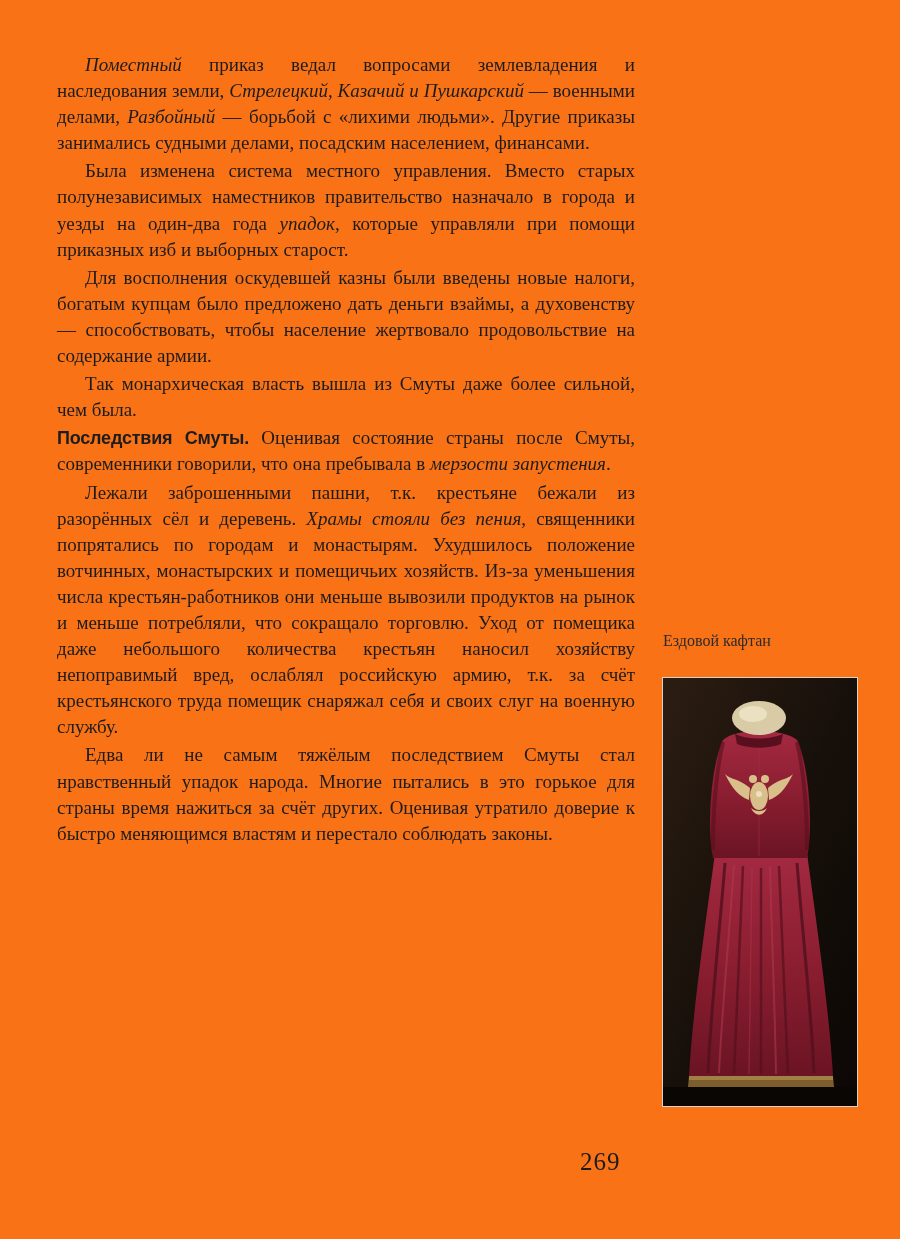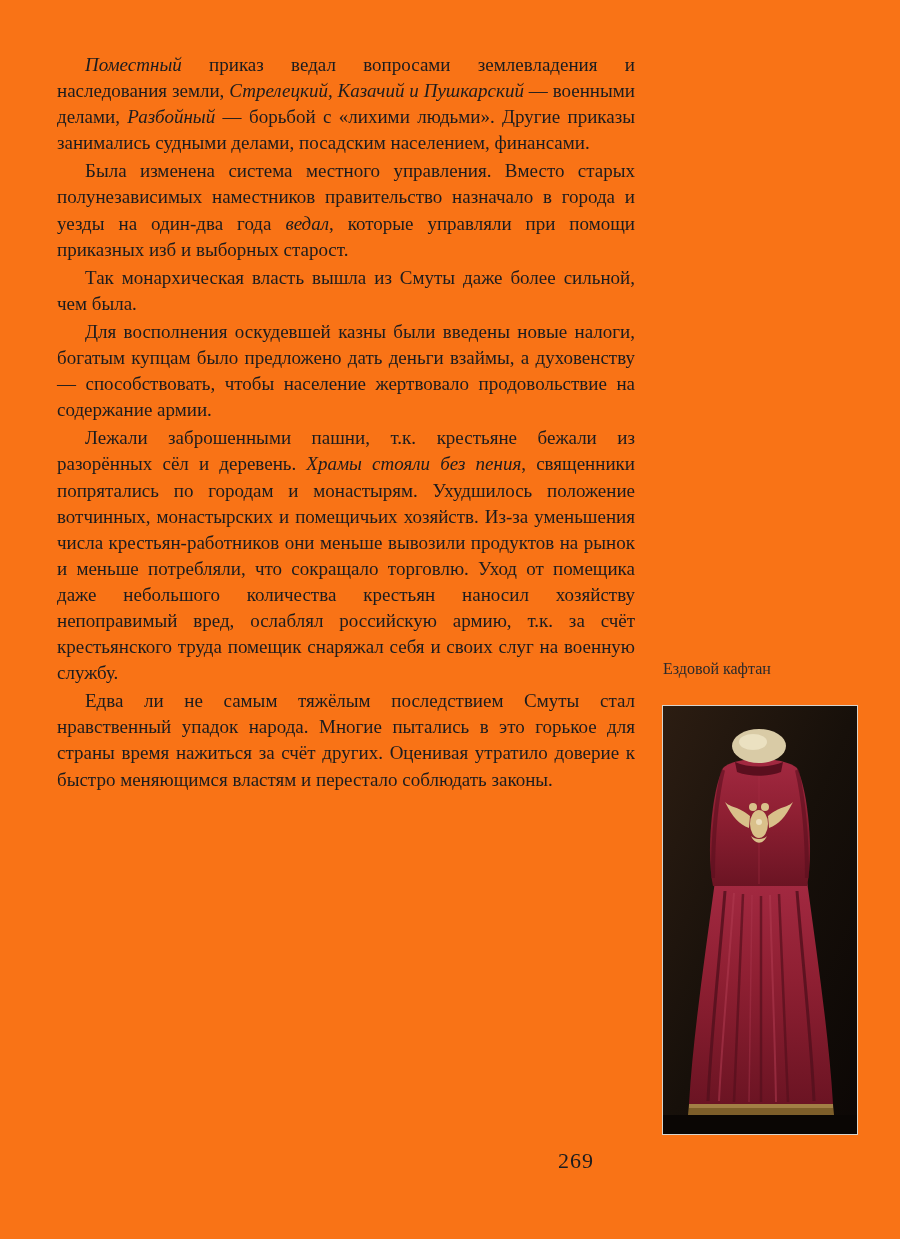--- a/index.html
+++ b/index.html
@@ -31,56 +31,57 @@
   }
   .para.indent {
     text-indent: 28px;
   }
   .run-normal { font-style: normal; font-weight: normal; }
   .run-italic { font-style: italic; }
   .run-bold   { font-weight: bold; font-family: "Liberation Sans", "DejaVu Sans", sans-serif; font-size: 18px; letter-spacing: -0.2px; }
   .figure {
     position: absolute;
     left: 663px;
-    top: 660px;
+    top: 632px;
     width: 194px;
   }
   .figure-caption {
     font-size: 16px;
     color: #2a2a2c;
     margin-bottom: 28px;
     text-align: left;
     white-space: nowrap;
   }
   .figure-image {
     width: 194px;
     height: 428px;
     display: block;
     box-shadow: 0 0 0 1px #d8d4cc;
   }
   .figure-image svg { display: block; }
   .page-number {
     position: absolute;
-    left: 558px;
+    left: 580px;
     top: 1148px;
-    font-size: 22px;
+    font-size: 25px;
     color: #1c1c1e;
     letter-spacing: 1px;
   }
 </style>
 </head>
 <body>
 
 <div class="page">
 
   <div class="text-column">
       <p class="para indent"><span class="run-italic">Поместный</span><span class="run-normal"> приказ ведал вопросами землевладения и наследования земли, </span><span class="run-italic">Стрелецкий, Казачий и Пушкарский</span><span class="run-normal"> — военными делами, </span><span class="run-italic">Разбойный</span><span class="run-normal"> — борьбой с «лихими людьми». Другие приказы занимались судными делами, посадским населением, финансами.</span></p>
-      <p class="para indent"><span class="run-normal">Была изменена система местного управления. Вместо старых полунезависимых наместников правительство назначало в города и уезды на один-два года </span><span class="run-italic">ведал</span><span class="run-normal">, которые управляли при помощи приказных изб и выборных старост.</span></p>
+      <p class="para indent"><span class="run-normal">Была изменена система местного управления. Вместо старых полунезависимых наместников правительство назначало в города и уезды на один-два года </span><span class="run-italic">упадок</span><span class="run-normal">, которые управляли при помощи приказных изб и выборных старост.</span></p>
+      <p class="para indent"><span class="run-normal">Для восполнения оскудевшей казны были введены новые налоги, богатым купцам было предложено дать деньги взаймы, а духовенству — способствовать, чтобы население жертвовало продовольствие на содержание армии.</span></p>
       <p class="para indent"><span class="run-normal">Так монархическая власть вышла из Смуты даже более сильной, чем была.</span></p>
-      <p class="para indent"><span class="run-normal">Для восполнения оскудевшей казны были введены новые налоги, богатым купцам было предложено дать деньги взаймы, а духовенству — способствовать, чтобы население жертвовало продовольствие на содержание армии.</span></p>
+      <p class="para"><span class="run-bold">Последствия Смуты.</span><span class="run-normal"> Оценивая состояние страны после Смуты, современники говорили, что она пребывала в </span><span class="run-italic">мерзости запустения</span><span class="run-normal">.</span></p>
       <p class="para indent"><span class="run-normal">Лежали заброшенными пашни, т.к. крестьяне бежали из разорённых сёл и деревень. </span><span class="run-italic">Храмы стояли без пения</span><span class="run-normal">, священники попрятались по городам и монастырям. Ухудшилось положение вотчинных, монастырских и помещичьих хозяйств. Из-за уменьшения числа крестьян-работников они меньше вывозили продуктов на рынок и меньше потребляли, что сокращало торговлю. Уход от помещика даже небольшого количества крестьян наносил хозяйству непоправимый вред, ослаблял российскую армию, т.к. за счёт крестьянского труда помещик снаряжал себя и своих слуг на военную службу.</span></p>
       <p class="para indent"><span class="run-normal">Едва ли не самым тяжёлым последствием Смуты стал нравственный упадок народа. Многие пытались в это горькое для страны время нажиться за счёт других. Оценивая утратило доверие к быстро меняющимся властям и перестало соблюдать законы.</span></p>
     </div>
 
   <div class="figure">
     <div class="figure-caption">Ездовой кафтан</div>
     <div class="figure-image">
       <svg viewBox="0 0 194 428" width="194" height="428" xmlns="http://www.w3.org/2000/svg">
         <defs>
           <linearGradient id="bgGrad" x1="0" y1="0" x2="1" y2="1">

